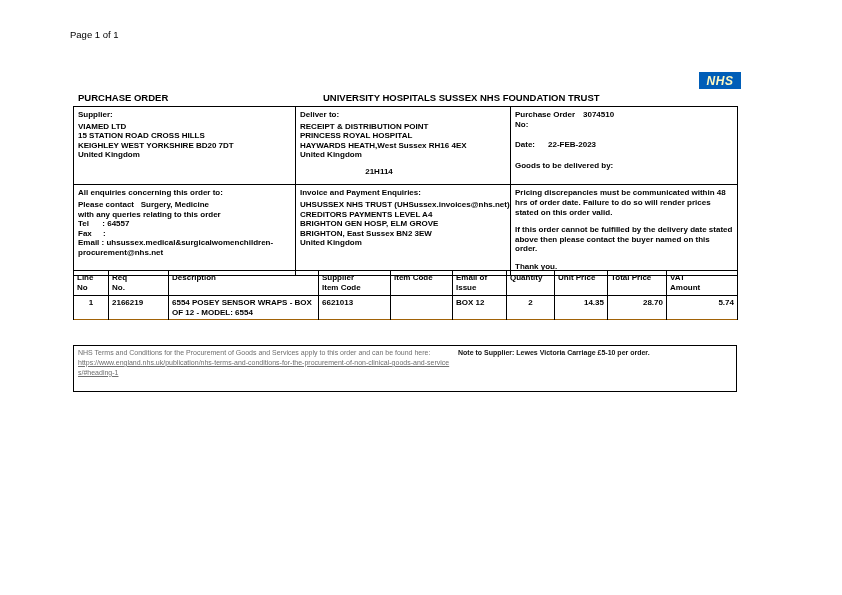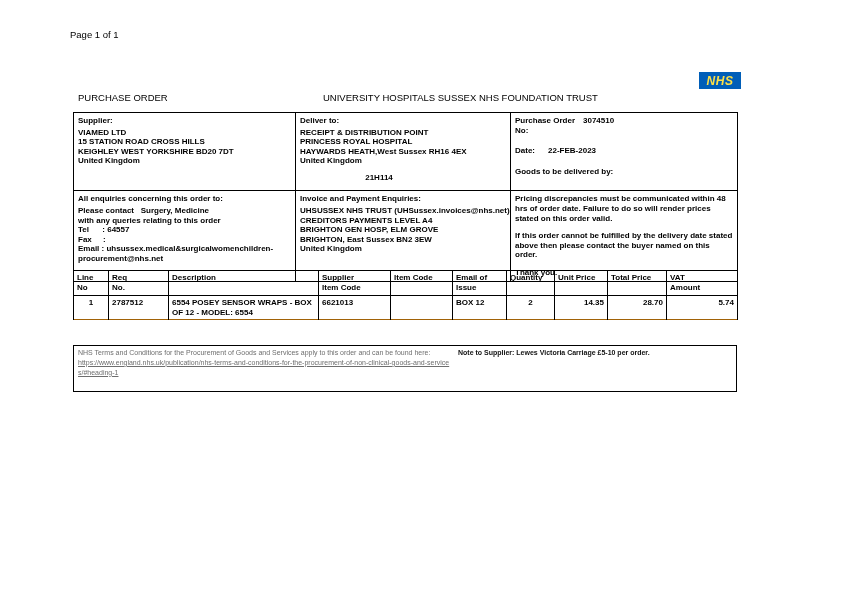--- a/index.html
+++ b/index.html
@@ -3,31 +3,31 @@
 <meta charset="utf-8">
 <style>
   * { margin:0; padding:0; box-sizing:border-box; }
   html,body { background:#ffffff; }
   body { font-family:"Liberation Sans", sans-serif; color:#000; }
   .sheet { position:relative; width:842px; height:595px; background:#fff; overflow:hidden; }
 
   .page-indicator { position:absolute; left:70px; top:29px; font-size:9.5px; }
 
   .nhs-logo { position:absolute; left:699px; top:72px; width:42px; height:17px;
-    background:#005EB8; color:#fde047; font-style:italic; font-weight:700; font-size:12px;
+    background:#005EB8; color:#fef9c3; font-style:italic; font-weight:700; font-size:12px;
     display:flex; align-items:center; justify-content:center; letter-spacing:.5px; }
 
   .titles { position:absolute; left:73px; top:92px; width:664px; height:13px;
-    font-weight:400; font-size:9.5px; }
+    font-weight:700; font-size:9.5px; }
   .title-po { position:absolute; left:5px; top:0; }
   .title-trust { position:absolute; left:222px; top:0;margin-left:28px; }
 
   table { border-collapse:collapse; table-layout:fixed; }
 
-  .info-table { position:absolute; left:73px; top:106px; width:664px;margin-top:6px; }
+  .info-table { position:absolute; left:73px; top:106px; width:664px; }
   .info-table td { border:1px solid #000; vertical-align:top; padding:3px 4px;
     font-size:8px; font-weight:700; line-height:1.2; }
   .info-table tr.r1 td { height:68px; }
   .info-table tr.r2 td { height:82px; }
   .cell-label { margin-bottom:2px; }
   .addr-line { white-space:pre; }
   .deliver-code { text-align:center; padding-right:48px; margin-top:7px; }
   .oi-row { display:flex; margin-bottom:11px; }
   .oi-label-po { display:inline-block; width:68px; }
   .oi-label-date { display:inline-block; width:33px; }
@@ -159,21 +159,21 @@
         <th>Quantity</th>
         <th>Unit Price</th>
         <th>Total Price</th>
         <th>VAT
 Amount</th>
       </tr>
     </thead>
     <tbody>
       <tr class="data">
         <td class="c">1</td>
-        <td>2787512</td>
+        <td>2166219</td>
         <td>6554 POSEY SENSOR WRAPS - BOX OF 12 - MODEL: 6554</td>
         <td>6621013</td>
         <td></td>
         <td>BOX 12</td>
         <td class="c">2</td>
         <td class="r">14.35</td>
         <td class="r">28.70</td>
         <td class="r">5.74</td>
       </tr>
     </tbody>

